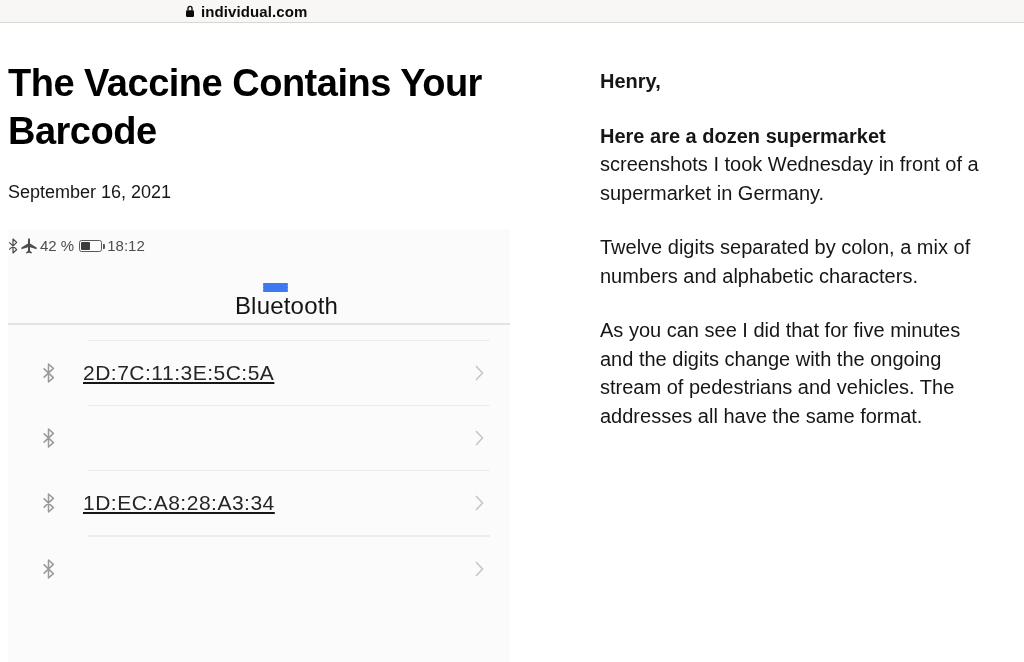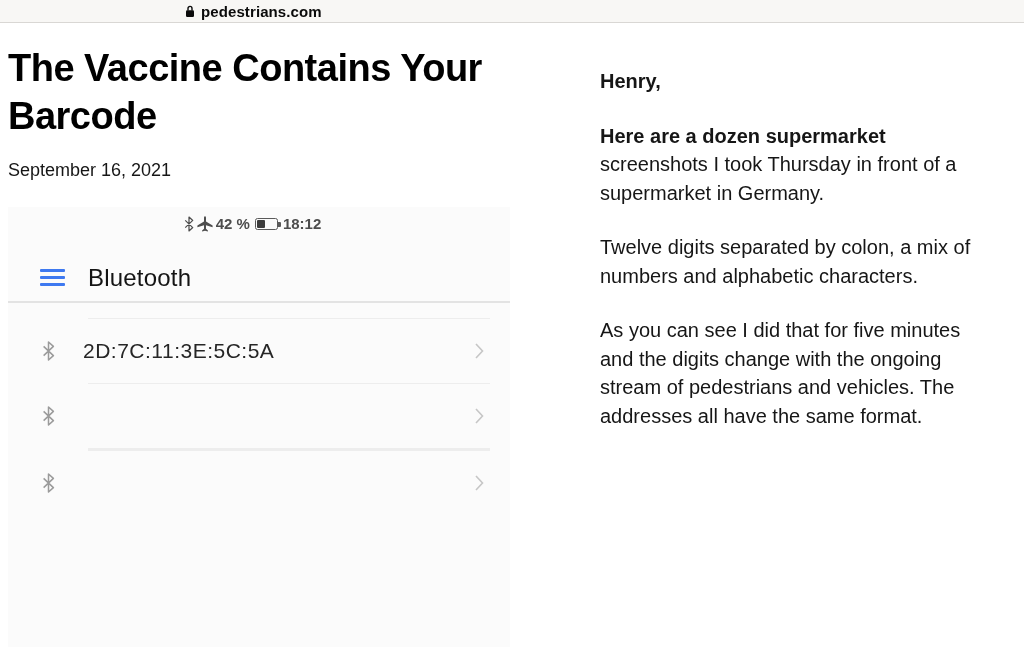--- a/index.html
+++ b/index.html
@@ -11,47 +11,47 @@
                  border-bottom:1px solid #d9d7d4; }
   .url-chip { position:absolute; left:185px; top:0; height:22px;
               display:flex; align-items:center; gap:6px; cursor:default; }
   .url-text { font-size:15px; font-weight:700; color:#0b0b0b; letter-spacing:.1px; }
 
   
   .left-col  { position:absolute; left:8px;  top:23px; width:502px; }
   .right-col { position:absolute; left:600px; top:42px; width:388px;margin-top:25px; }
 
   h1.article-title { font-size:38px; font-weight:700; color:#000;
-                     line-height:48px; letter-spacing:-.5px; margin-top:21px; }
-  .article-date { font-size:18px; color:#161616; margin-top:18px; line-height:25px; }
+                     line-height:48px; letter-spacing:-.5px; margin-top:36px; }
+  .article-date { font-size:18px; color:#161616; margin-top:25px; line-height:25px; }
 
   
   .phone { margin-top:24px; width:502px; height:440px; background:#fbfbfb; }
-  .status-row { display:flex; justify-content:center; align-items:center;
+  .status-row { display:flex; justify-content:flex-start; align-items:center;
                 gap:3px; padding:8px 13px 0 0; height:26px;
-                font-size:15px; color:#4d4d4d;font-weight:bold; }
+                font-size:15px; color:#4d4d4d; }
   .status-row .txt { line-height:18px; }
   .battery { position:relative; width:23px; height:12px; border:1px solid #5a5a5a;
              border-radius:2.5px; margin:0 2px; background:#fbfbfb; }
   .battery .fill { position:absolute; left:1px; top:1px; bottom:1px; width:40%;
                    background:#3c3c3c; border-radius:1px; }
   .battery .nub { position:absolute; right:-4px; top:3px; width:2.5px; height:5px;
                   background:#5a5a5a; border-radius:0 1px 1px 0; }
 
-  .bt-header { display:flex; align-items:center; margin-top:28px; padding-left:32px; height:33px; }
+  .bt-header { display:flex; align-items:center; margin-top:28px; padding-left:32px; height:33px;flex-direction:column; }
   .hamburger { width:25px; height:17px; display:flex; flex-direction:column;
                justify-content:space-between; cursor:pointer; }
   .hamburger span { display:block; height:3px; border-radius:1px; background:#3e79f0; }
   .bt-title { margin-left:23px; font-size:24px; color:#141414; letter-spacing:.2px; }
 
   .header-divider { margin-top:7px; height:2px; background:#e3e3e3; }
   .list-top-divider { margin:15px 20px 0 80px; height:1px; background:#ededed; }
 
   .bt-row { height:64px; display:flex; align-items:center;
-            padding:0 26px 0 34px; cursor:pointer; }
+            padding:0 26px 0 34px; cursor:pointer;text-decoration:underline; }
   .bt-row .addr { margin-left:28px; font-size:21px; color:#262626; letter-spacing:.5px; }
   .bt-row .chev { margin-left:auto; display:flex; align-items:center; }
   .row-divider { height:1px; background:#ededed; margin:0 20px 0 80px; }
 
   
   .right-col p { font-size:20px; line-height:28.5px; color:#161616; margin-bottom:26px; }
   .right-col .b { font-weight:700; }
 
   svg { display:block; }
 </style>
@@ -59,21 +59,21 @@
 <body>
 
 <div class="browser-bar">
   <div class="url-chip">
     <span>
       <svg width="10" height="13" viewBox="0 0 10 13">
         <path d="M3 5.5 V3.4 a2 2 0 0 1 4 0 V5.5" fill="none" stroke="#0b0b0b" stroke-width="1.4"></path>
         <rect x="1" y="5.3" width="8" height="6.6" rx="1.2" fill="#0b0b0b"></rect>
       </svg>
     </span>
-    <span class="url-text">pedestrians.com</span>
+    <span class="url-text">individual.com</span>
   </div>
 </div>
 
 <div class="left-col">
   <h1 class="article-title">The Vaccine Contains Your Barcode</h1>
   <div class="article-date">September 16, 2021</div>
 
   <div class="phone">
     <div class="status-row">
       <span>
@@ -127,20 +127,33 @@
           </svg>
       </span>
       <span class="chev">
         <svg width="9" height="16" viewBox="0 0 9 16">
             <path d="M1 1 L7.5 8 L1 15" fill="none" stroke="#c6c6c6" stroke-width="1.6"></path>
           </svg>
       </span>
     </div>
     <div class="row-divider"></div>
 
+    <div class="bt-row">
+      <span>
+        <svg width="13" height="20" viewBox="0 0 12 18">
+            <path d="M1.5 4.7 L10.5 13.3 L6 17.3 L6 .7 L10.5 4.7 L1.5 13.3" fill="none" stroke="#9b9b9b" stroke-width="1.4" stroke-linejoin="round"></path>
+          </svg>
+      </span>
+      <span class="addr">1D:EC:A8:28:A3:34</span>
+      <span class="chev">
+        <svg width="9" height="16" viewBox="0 0 9 16">
+            <path d="M1 1 L7.5 8 L1 15" fill="none" stroke="#c6c6c6" stroke-width="1.6"></path>
+          </svg>
+      </span>
+    </div>
     <div class="row-divider"></div>
 
     <div class="row-divider"></div>
 
     <div class="bt-row">
       <span>
         <svg width="13" height="20" viewBox="0 0 12 18">
             <path d="M1.5 4.7 L10.5 13.3 L6 17.3 L6 .7 L10.5 4.7 L1.5 13.3" fill="none" stroke="#9b9b9b" stroke-width="1.4" stroke-linejoin="round"></path>
           </svg>
       </span>
@@ -148,16 +161,16 @@
         <svg width="9" height="16" viewBox="0 0 9 16">
             <path d="M1 1 L7.5 8 L1 15" fill="none" stroke="#c6c6c6" stroke-width="1.6"></path>
           </svg>
       </span>
     </div>
   </div>
 </div>
 
 <div class="right-col">
   <p class="b">Henry,</p>
-  <p><span class="b">Here are a dozen supermarket</span><span> screenshots I took Thursday in front of a supermarket in Germany.</span></p>
+  <p><span class="b">Here are a dozen supermarket</span><span> screenshots I took Wednesday in front of a supermarket in Germany.</span></p>
   <p>Twelve digits separated by colon, a mix of numbers and alphabetic characters.</p>
   <p>As you can see I did that for five minutes and the digits change with the ongoing stream of pedestrians and vehicles. The addresses all have the same format.</p>
 </div>
 
 </body></html>

